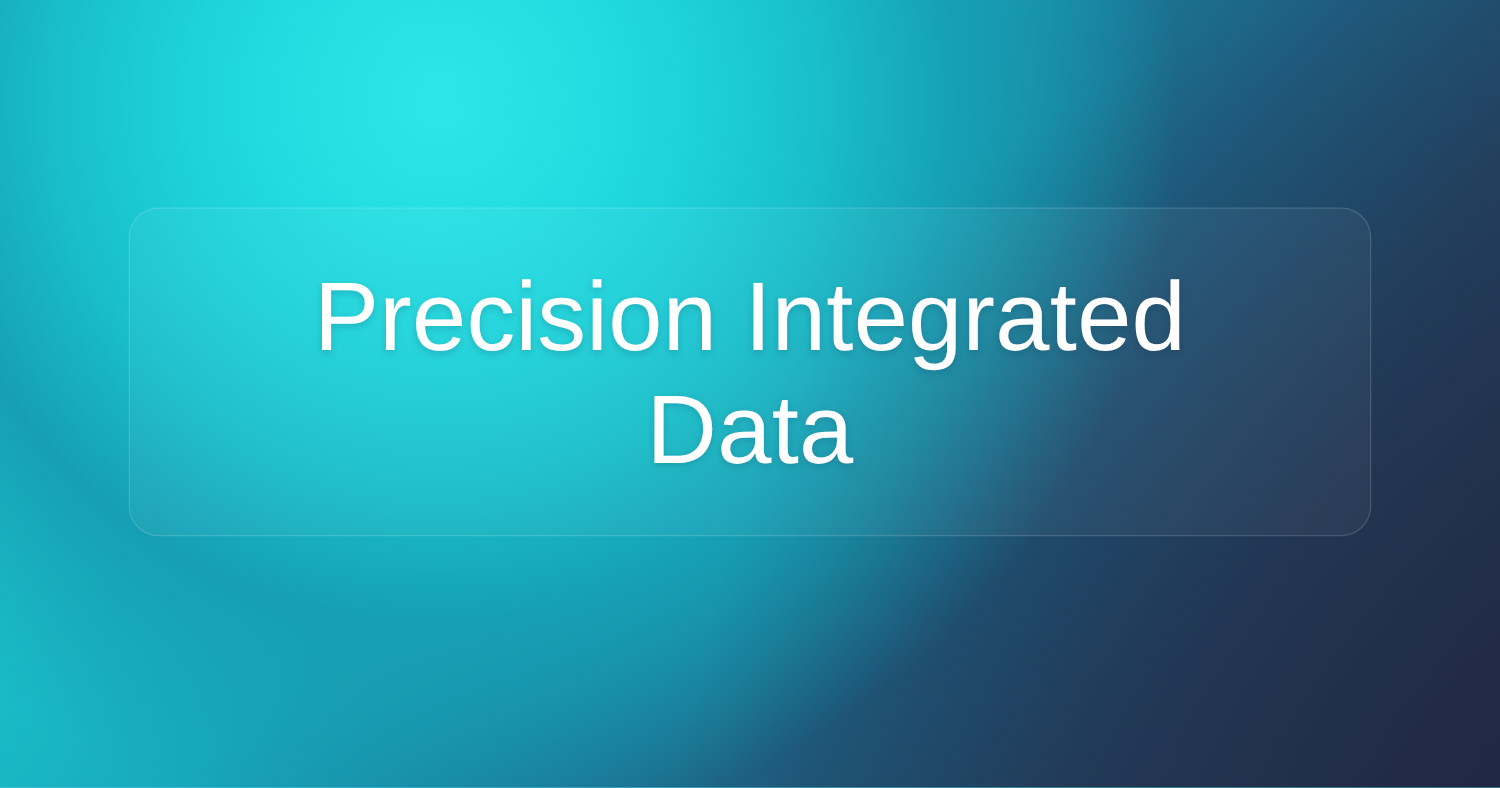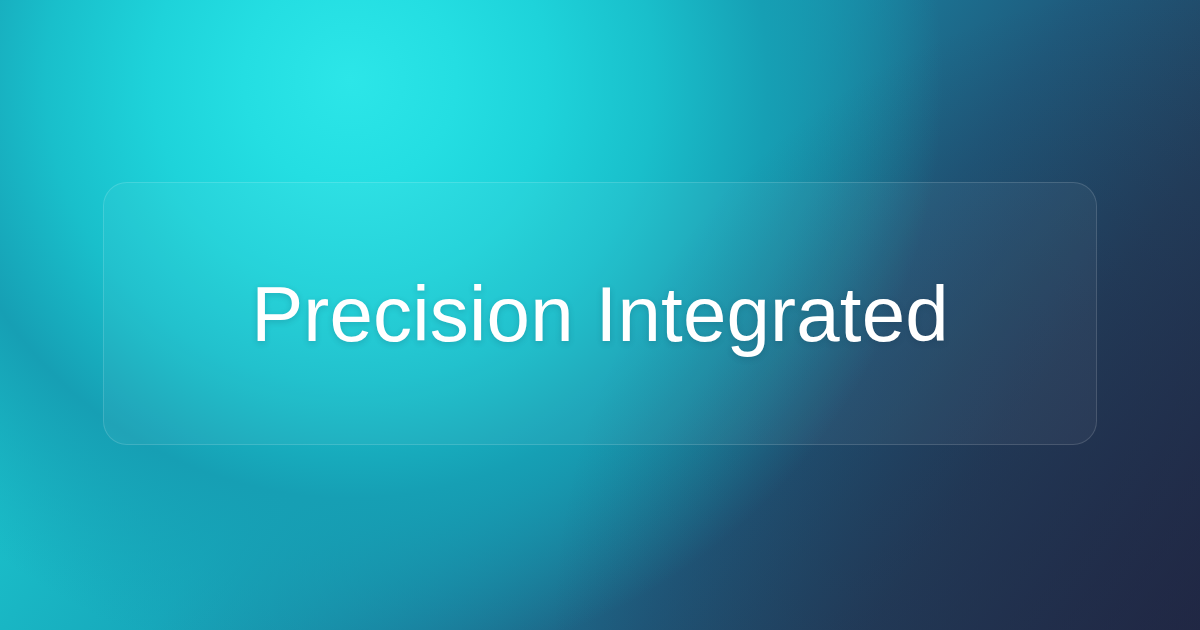--- a/index.html
+++ b/index.html
@@ -54,21 +54,21 @@
     background-image:
       radial-gradient(circle 900px at 1200px 630px,
         rgba(30, 36, 66, 0.55) 0%,
         rgba(30, 36, 66, 0.30) 38%,
         rgba(30, 36, 66, 0.0) 72%);
   }
 
   .hero-card {
     position: absolute;
     left: 103px;
-    top: 182px;
+    top: 166px;
     width: 994px;
     height: 263px;
     box-sizing: border-box;
     border: 1px solid rgba(255, 255, 255, 0.14);
     border-radius: 24px;
     background: rgba(255, 255, 255, 0.045);
     display: flex;
     align-items: center;
     justify-content: center;
     z-index: 2;
@@ -87,16 +87,16 @@
     text-shadow: 0 2px 6px rgba(12, 40, 60, 0.18);
     -webkit-font-smoothing: antialiased;
   }
 </style>
 </head>
 <body>
 
 <div class="stage">
 
   <div class="hero-card">
-    <h1 class="hero-title"><span>Precision Integrated</span><br></h1>
+    <h1 class="hero-title"><span>Precision Integrated</span><br><span>Data</span></h1>
   </div>
 
 </div>
 
 </body></html>

